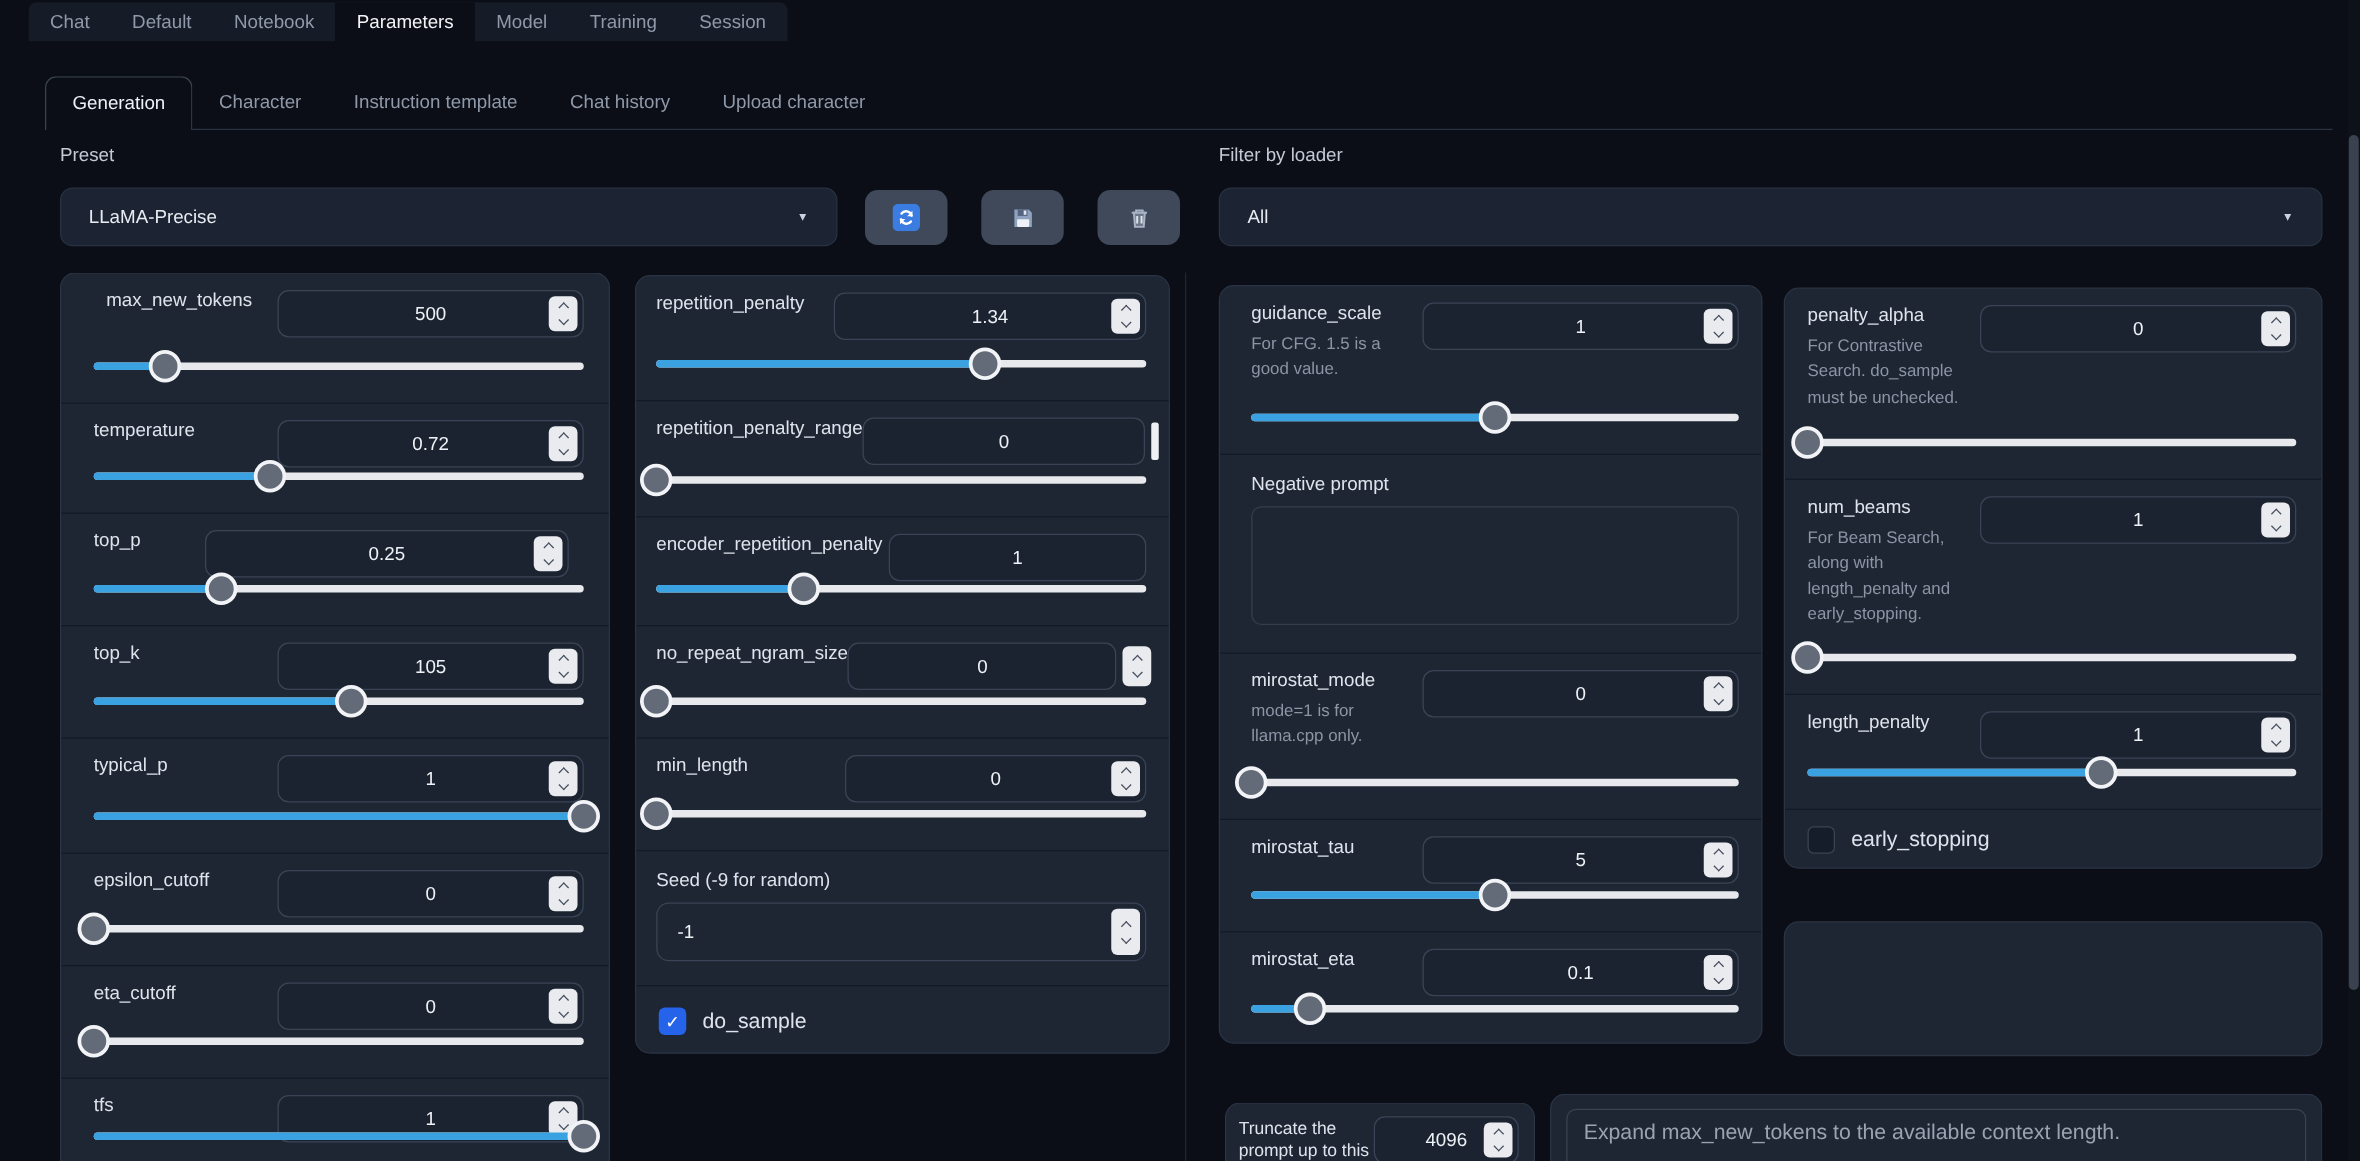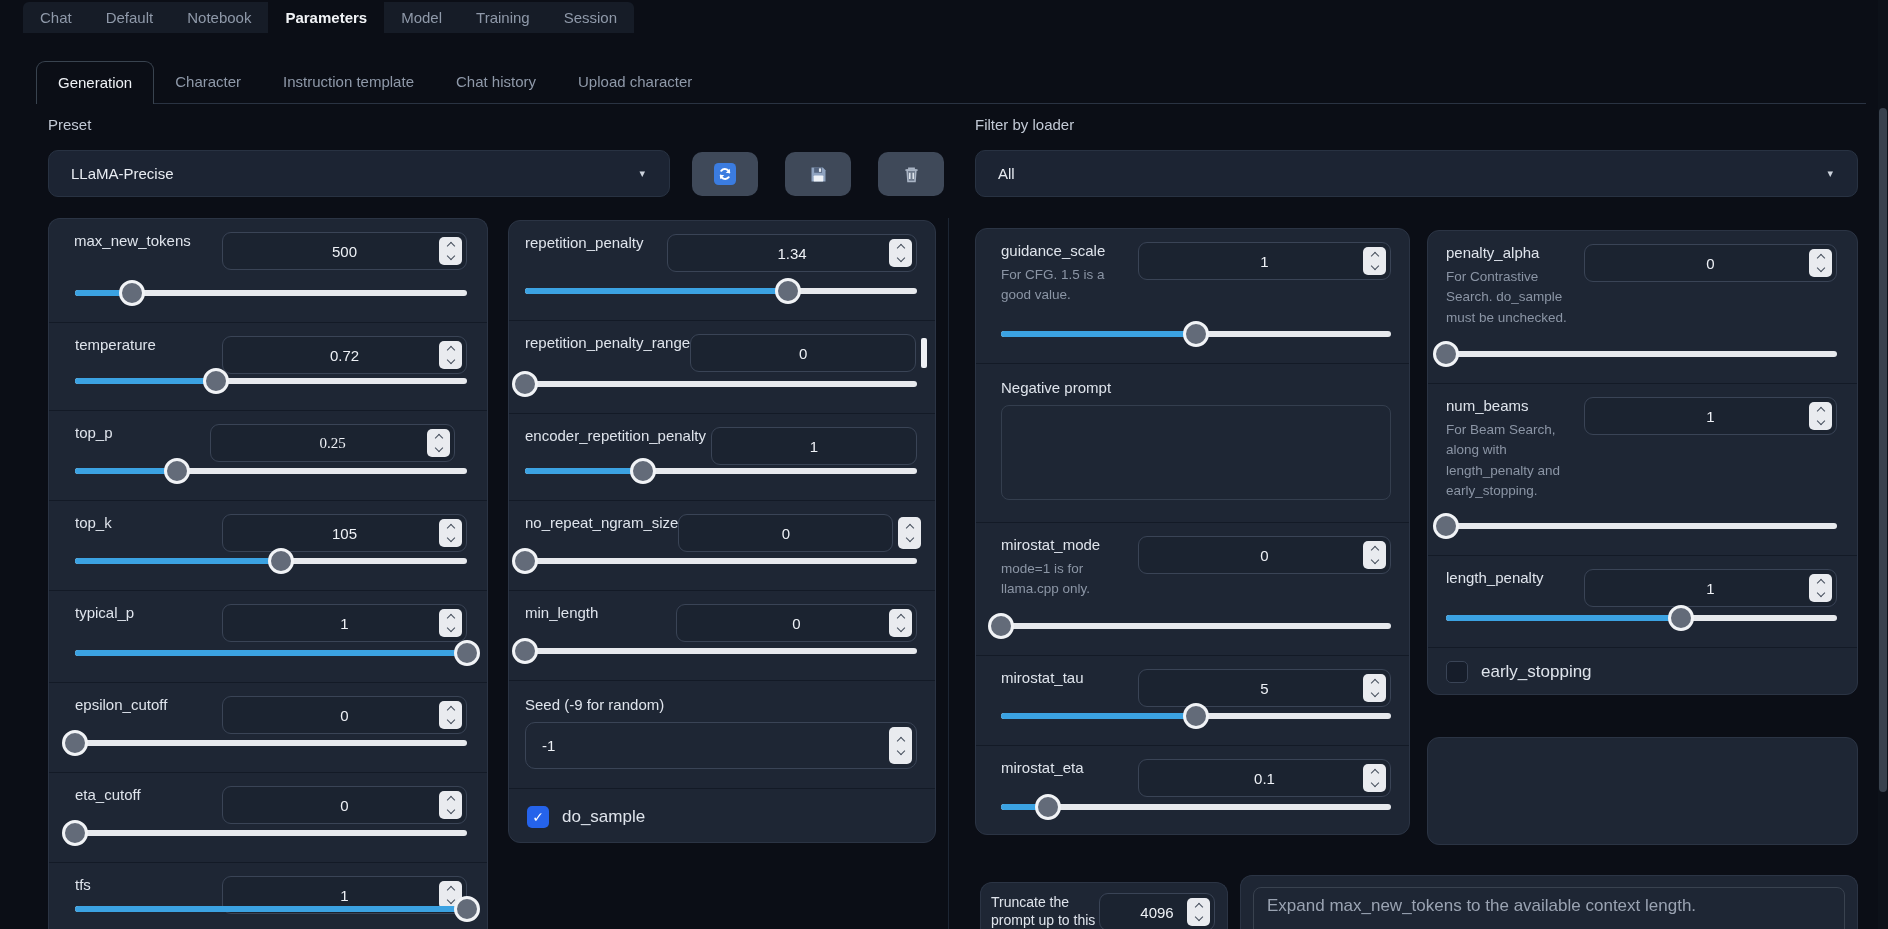--- a/index.html
+++ b/index.html
@@ -5,21 +5,21 @@
   :root{
     --bg:#0b0e16; --strip:#161c27; --card:#1e2634; --border:#2b3444; --sep:#131a26;
     --inbr:#3a4456; --txt:#dfe4ec; --muted:#8b95a5; --accent:#3ba2e2; --track:#e7e9ed; --spin:#e9ebef;
   }
   html,body{margin:0;padding:0;}
   body{width:1888px;height:929px;position:relative;overflow:hidden;background:var(--bg);
        font-family:"Liberation Sans",sans-serif;color:var(--txt);}
   
   .tabstrip{position:absolute;left:23px;top:2px;height:31px;display:flex;background:var(--strip);border-radius:6px 6px 0 0;}
   .tab{padding:0 17px;line-height:31px;font-size:15px;color:#8f99a9;cursor:default;white-space:nowrap;}
-  .tab.active{background:var(--bg);color:#f2f4f7;font-weight:bold;}
+  .tab.active{background:var(--bg);color:#f2f4f7;}
   
   .subtabs{position:absolute;left:36px;top:61px;width:1830px;height:42px;border-bottom:1px solid #2a3342;display:flex;align-items:stretch;}
   .stab{padding:0 21px;line-height:42px;color:#8f99a9;font-size:15px;white-space:nowrap;}
   .stab.active{border:1px solid #39434f;border-bottom:none;border-radius:9px 9px 0 0;background:var(--bg);color:#eef1f5;margin-bottom:-1px;}
   .seclabel{position:absolute;top:116px;font-size:15px;color:#c3cad6;}
   
   .dropdown{position:absolute;height:47px;box-sizing:border-box;background:#1c2433;border:1px solid #283242;
             border-radius:10px;display:flex;align-items:center;padding:0 22px;font-size:15px;color:#e8ecf2;}
   .caret{position:absolute;right:24px;font-size:11px;color:#cdd3dd;}
   .iconbtn{position:absolute;top:152px;width:66px;height:44px;background:#3f4959;border-radius:10px;
@@ -121,21 +121,21 @@
     </button>
   </div>
 
 <div class="seclabel" style="left:975px">Filter by loader</div>
 <div class="dropdown" style="left:975px;top:150px;width:883px">
   <span>All</span>
   <span class="caret">▾</span>
 </div>
 
 <section class="card cut" id="c1" style="left:48px;top:218px;width:440px;height:711px">
-    <div class="prow" style="height: 104px; padding: 13px 20px 0px 25px;">
+    <div class="prow" style="height: 104px; padding: 13px 20px 0px 36px;">
       <div class="phead">
         <div><span class="plabel">max_new_tokens</span></div>
         <div class="numwrap">
           <div class="ninput" style="width: 245px; justify-content: center;">
             <span class="nval">500</span>
             <span class="spin">
               <span class="c up"></span>
               <span class="c dn"></span>
             </span>
           </div>
@@ -165,21 +165,21 @@
         <div class="track">
           <div class="fill" style="width:36.0%"></div>
         </div>
         <div class="handle" style="left:36.0%"></div>
       </div>
     </div>
     <div class="prow" style="height: 90px; padding: 13px 32px 0px 26px;">
       <div class="phead">
         <div><span class="plabel">top_p</span></div>
         <div class="numwrap">
-          <div class="ninput" style="width: 245px; font-family: Liberation Serif, serif;">
+          <div class="ninput" style="width: 291px;">
             <span class="nval">0.25</span>
             <span class="spin">
               <span class="c up"></span>
               <span class="c dn"></span>
             </span>
           </div>
         </div>
       </div>
       <div class="slider" style="left: 26px; right: 20px; bottom: 16px;">
         <div class="track">

